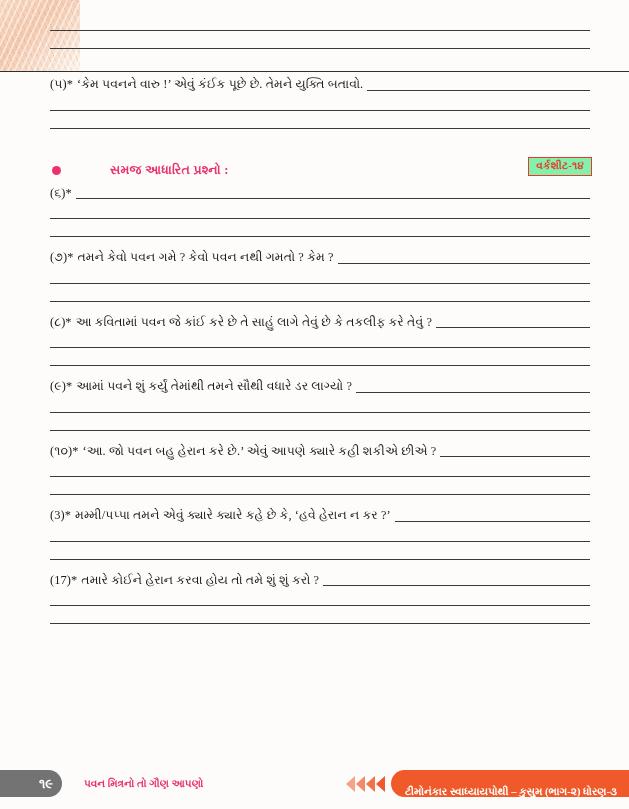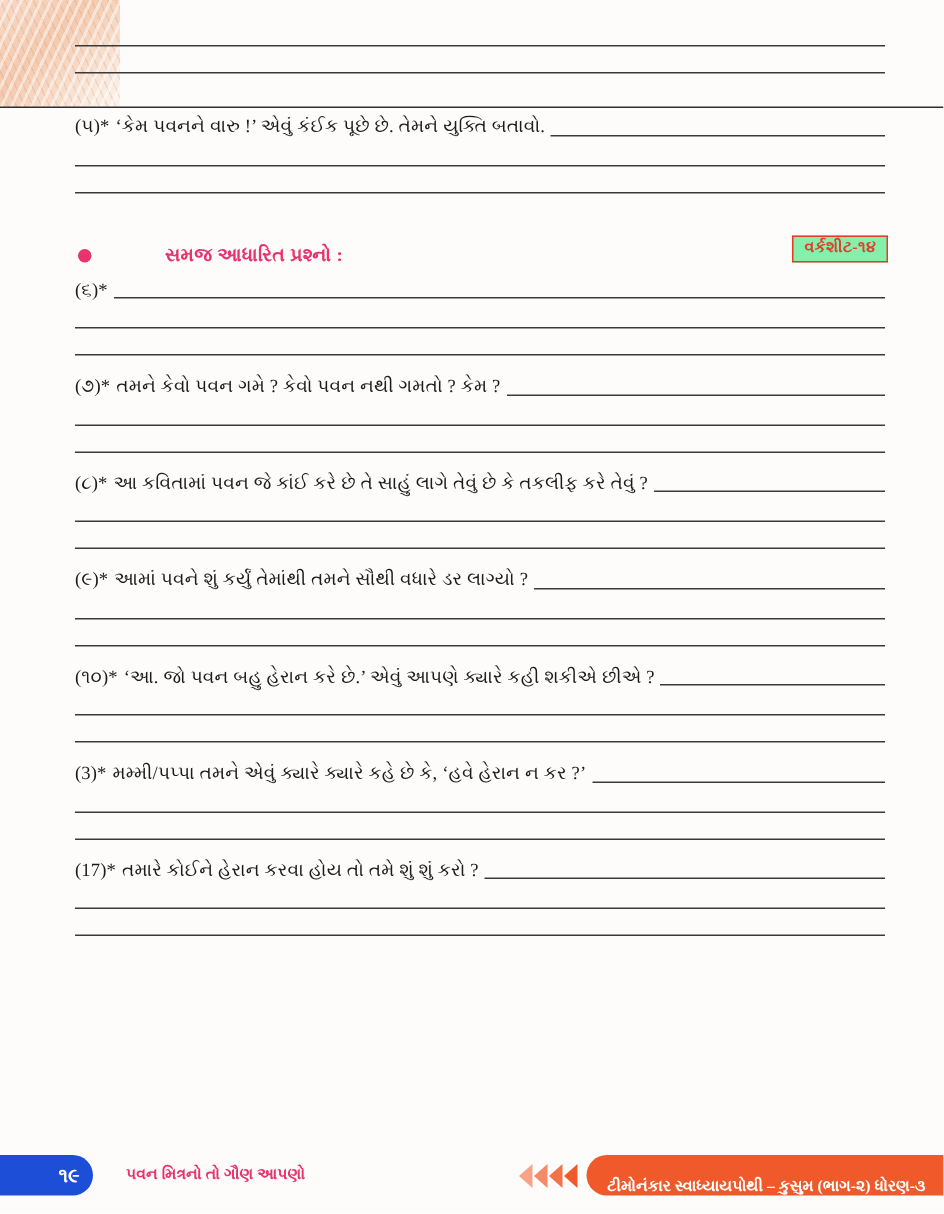--- a/index.html
+++ b/index.html
@@ -140,21 +140,21 @@
   .footer-left {
     position: absolute;
     left: 0;
     bottom: 12px;
     display: flex;
     align-items: center;
   }
   .page-num-shape {
     width: 62px;
     height: 27px;
-    background: #1d4ed8;
+    background: #737373;
     border-radius: 0 14px 14px 0;
     display: flex;
     align-items: center;
     justify-content: flex-end;
     padding-right: 9px;
     color: #ffffff;
     font-family: "Liberation Serif", serif;
     font-weight: bold;
     font-size: 13px;
   }

